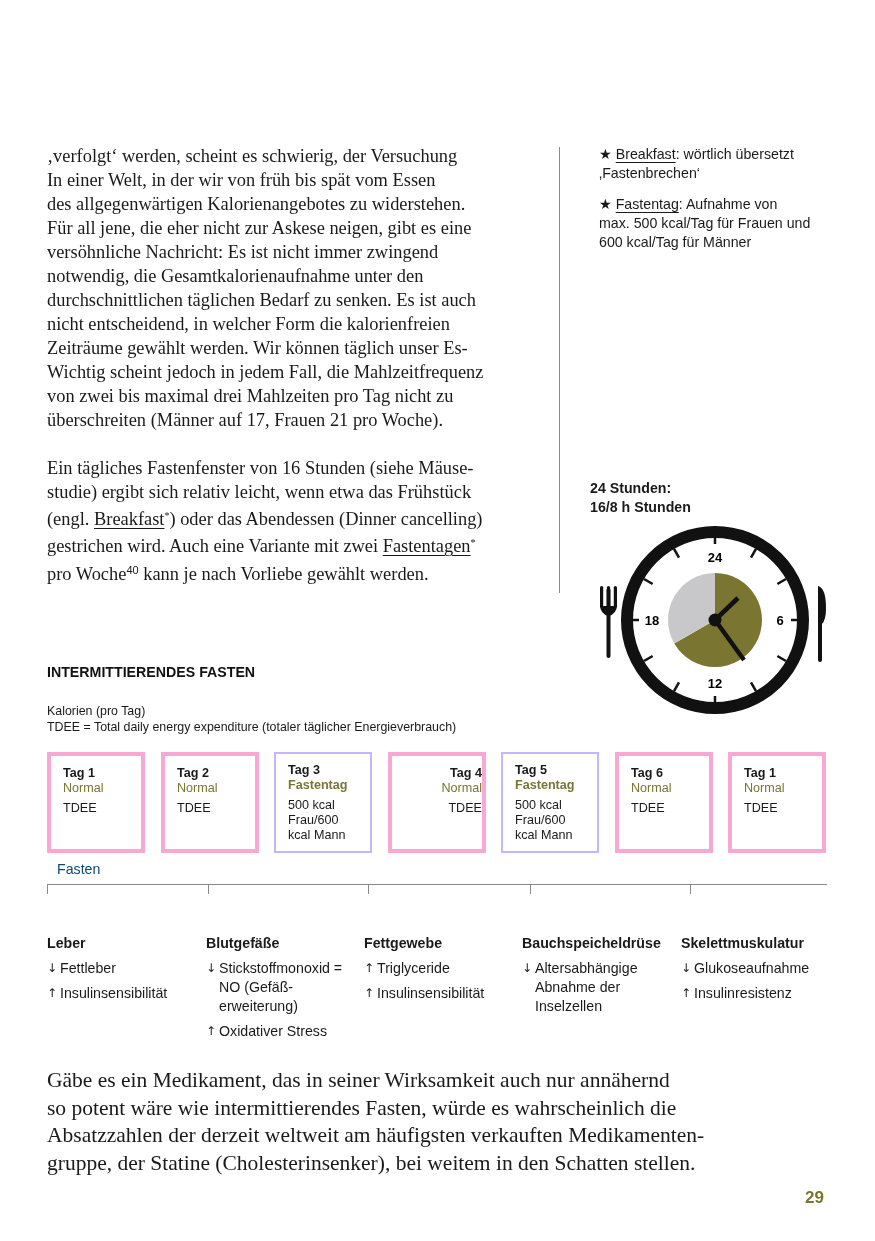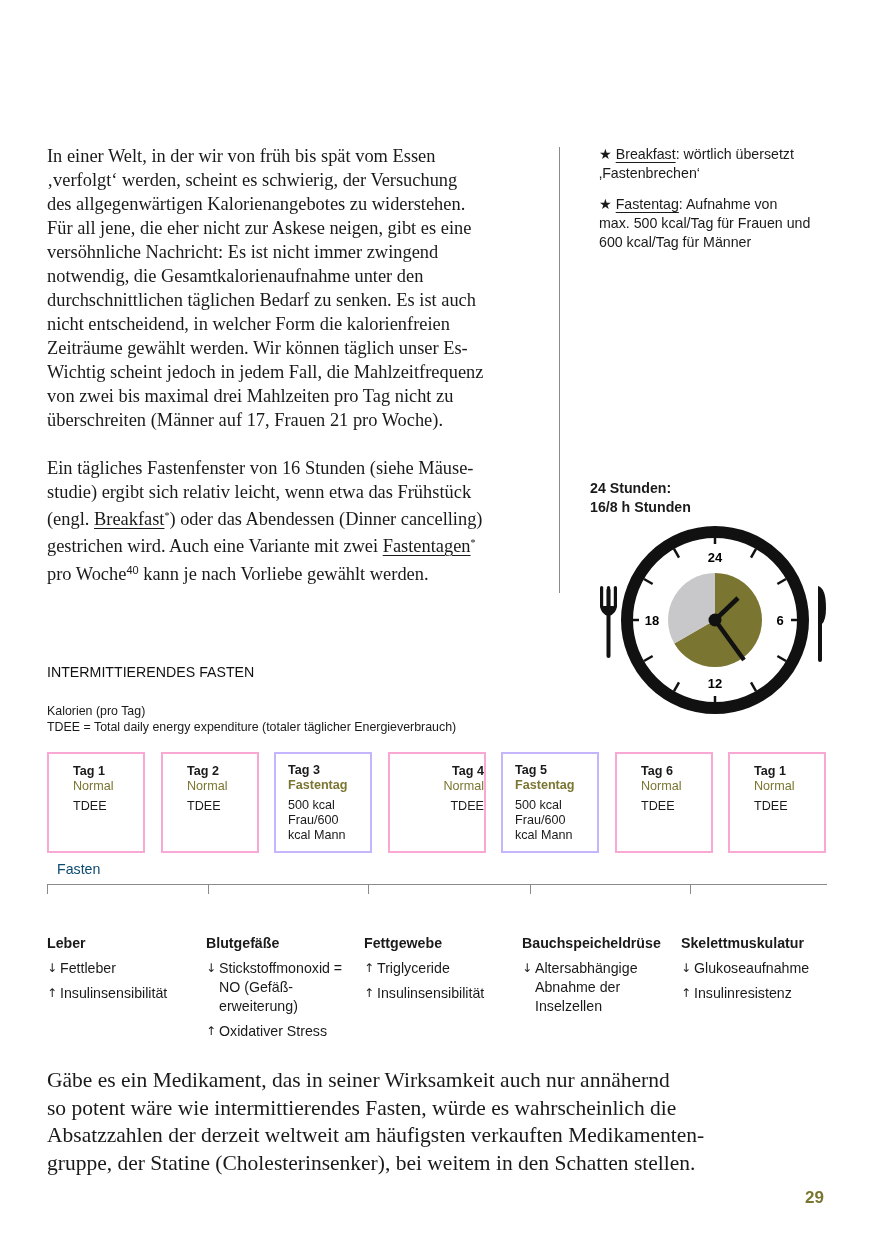--- a/index.html
+++ b/index.html
@@ -36,32 +36,32 @@
       position: absolute; left: 590px; top: 479px; width: 250px; text-align: left;
       font-family: "Liberation Sans", sans-serif; font-weight: bold; font-size: 14.2px; line-height: 19px;
     }
     #clock-title .line { display: block; }
     #clock-svg { position: absolute; left: 590px; top: 520px; width: 250px; height: 200px; }
     #clock-svg text { font-family: "Liberation Sans", sans-serif; font-weight: bold; font-size: 13px; }
 
     
     #info-title {
       position: absolute; left: 47px; top: 664px;
-      font-family: "Liberation Sans", sans-serif; font-weight: normal; font-size: 14.2px; color: #111;
+      font-family: "Liberation Sans", sans-serif; font-weight: bold; font-size: 14.2px; color: #111;
     }
     #info-sub {
       position: absolute; left: 47px; top: 703px;
       font-family: "Liberation Sans", sans-serif; font-size: 12.4px; line-height: 16px; color: #1a1a1a;
     }
     #info-sub .line { display: block; white-space: nowrap; }
 
     #day-row { position: absolute; left: 47px; top: 752px; width: 780px; height: 102px; }
     .day-card {
       position: absolute; top: 0; width: 98px; height: 101px;
-      border: 2px solid #f9a8d4; padding: 10px 0 0 24px;
+      border: 4px solid #f9a8d4; padding: 10px 0 0 12px;
       font-family: "Liberation Sans", sans-serif; font-size: 12.6px; line-height: 15px; color: #1a1a1a;
     }
     .day-card.fast { border: 2px solid #c4b5fd; padding: 9px 0 0 12px; }
     .day-card .dname { font-weight: bold; display: block; }
     .day-card .dtype { display: block; color: #7a7530; }
     .day-card.fast .dtype { font-weight: bold; }
     .day-card .dval { display: block; margin-top: 5px; }
     .day-card .dval .line { display: block; }
 
     #fasten-label {
@@ -90,22 +90,22 @@
     #page-number {
       position: absolute; left: 805px; top: 1188px;
       font-family: "Liberation Sans", sans-serif; font-size: 17px; font-weight: bold; color: #7a7530;
     }
   </style>
 </head>
 <body>
 
 <div id="body-text">
   <p>
+    <span class="line">‚verfolgt‘ werden, scheint es schwierig, der Versuchung</span>
     <span class="line">In einer Welt, in der wir von früh bis spät vom Essen</span>
-    <span class="line">‚verfolgt‘ werden, scheint es schwierig, der Versuchung</span>
     <span class="line">des allgegenwärtigen Kalorienangebotes zu widerstehen.</span>
     <span class="line">Für all jene, die eher nicht zur Askese neigen, gibt es eine</span>
     <span class="line">versöhnliche Nachricht: Es ist nicht immer zwingend</span>
     <span class="line">notwendig, die Gesamtkalorienaufnahme unter den</span>
     <span class="line">durchschnittlichen täglichen Bedarf zu senken. Es ist auch</span>
     <span class="line">nicht entscheidend, in welcher Form die kalorienfreien</span>
     <span class="line">Zeiträume gewählt werden. Wir können täglich unser Es-</span>
     <span class="line">Wichtig scheint jedoch in jedem Fall, die Mahlzeitfrequenz</span>
     <span class="line">von zwei bis maximal drei Mahlzeiten pro Tag nicht zu</span>
     <span class="line">überschreiten (Männer auf 17, Frauen 21 pro Woche).</span>

